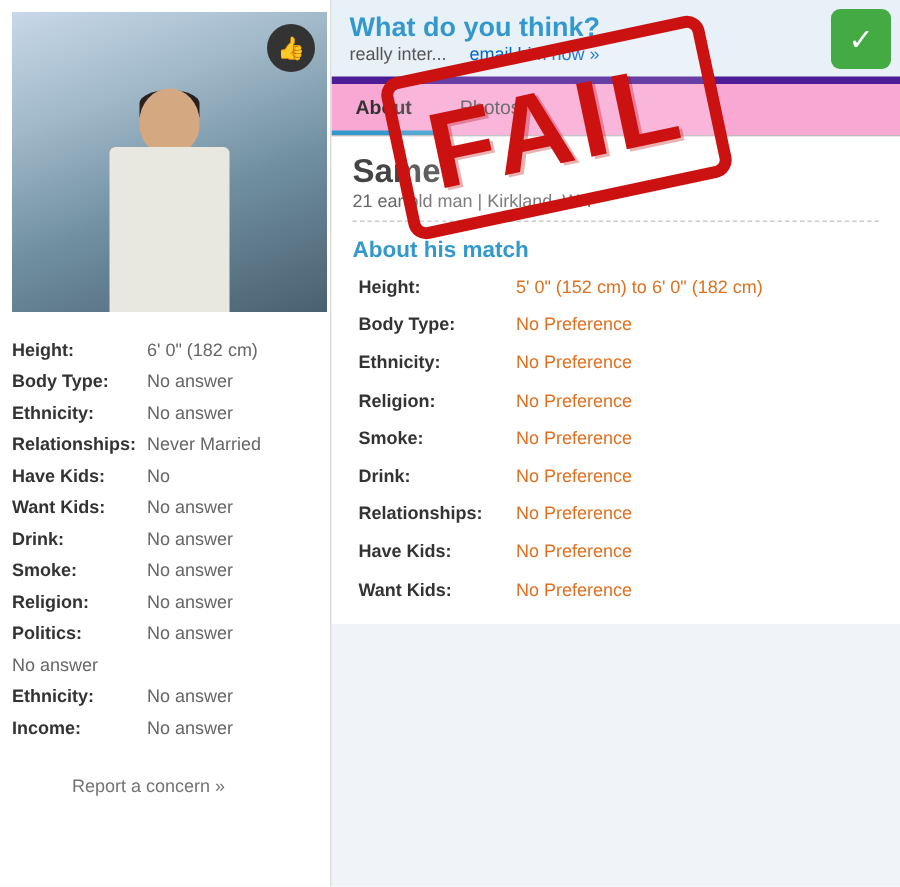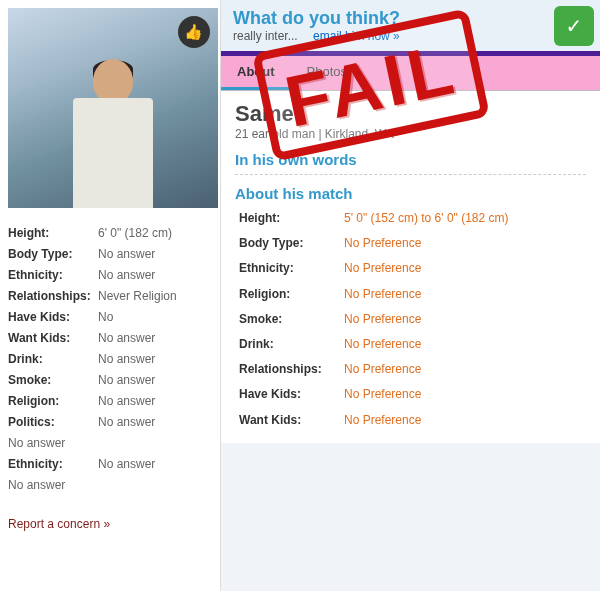--- a/index.html
+++ b/index.html
@@ -108,25 +108,26 @@
       font-size: 12px;
     }
 
     .stat-value {
       color: #666;
       font-size: 12px;
     }
 
     .report-link {
       display: block;
-      color: #7f1d1d;
+      color: #737373;
       font-size: 12px;
       padding: 12px 21px 8px 8px;
       text-decoration: none;
       cursor: pointer;
+      margin-left: 40px;
     }
 
     
     .right-col {
       flex: 1;
       background: #f0f4f8;
       border-left: 1px solid #ddd;
       position: relative;
       overflow: hidden;
     }
@@ -295,21 +296,21 @@
         <div class="stat-row">
       <span class="stat-label">Body Type:</span>
       <span class="stat-value">No answer</span>
     </div>
         <div class="stat-row">
       <span class="stat-label">Ethnicity:</span>
       <span class="stat-value">No answer</span>
     </div>
         <div class="stat-row">
       <span class="stat-label">Relationships:</span>
-      <span class="stat-value">Never Religion</span>
+      <span class="stat-value">Never Married</span>
     </div>
         <div class="stat-row">
       <span class="stat-label">Have Kids:</span>
       <span class="stat-value">No</span>
     </div>
         <div class="stat-row">
       <span class="stat-label">Want Kids:</span>
       <span class="stat-value">No answer</span>
     </div>
         <div class="stat-row">
@@ -329,20 +330,21 @@
       <span class="stat-value">No answer</span>
     </div>
         <div class="stat-row">
       <span class="stat-value">No answer</span>
     </div>
         <div class="stat-row">
       <span class="stat-label">Ethnicity:</span>
       <span class="stat-value">No answer</span>
     </div>
         <div class="stat-row">
+      <span class="stat-label">Income:</span>
       <span class="stat-value">No answer</span>
     </div>
       </div>
 
     <a class="report-link">Report a concern »</a>
   </div>
 
   <div class="right-col">
 
     <div class="what-think-banner">
@@ -355,21 +357,20 @@
 
     <div class="tabs-row">
       <div class="tab active">About</div>
       <div class="tab">Photos</div>
     </div>
 
     <div class="profile-content">
       <div class="profile-name">Same</div>
       <div class="profile-meta">21 ear old man | Kirkland, WA</div>
 
-      <div class="section-title">In his own words</div>
       <hr class="divider">
 
       <div class="section-title">About his match</div>
       <table class="match-table">
         <tbody id="match-tbody">
             <tr>
       <td>Height:</td>
       <td>5' 0" (152 cm) to 6' 0" (182 cm)</td>
     </tr>
             <tr>

